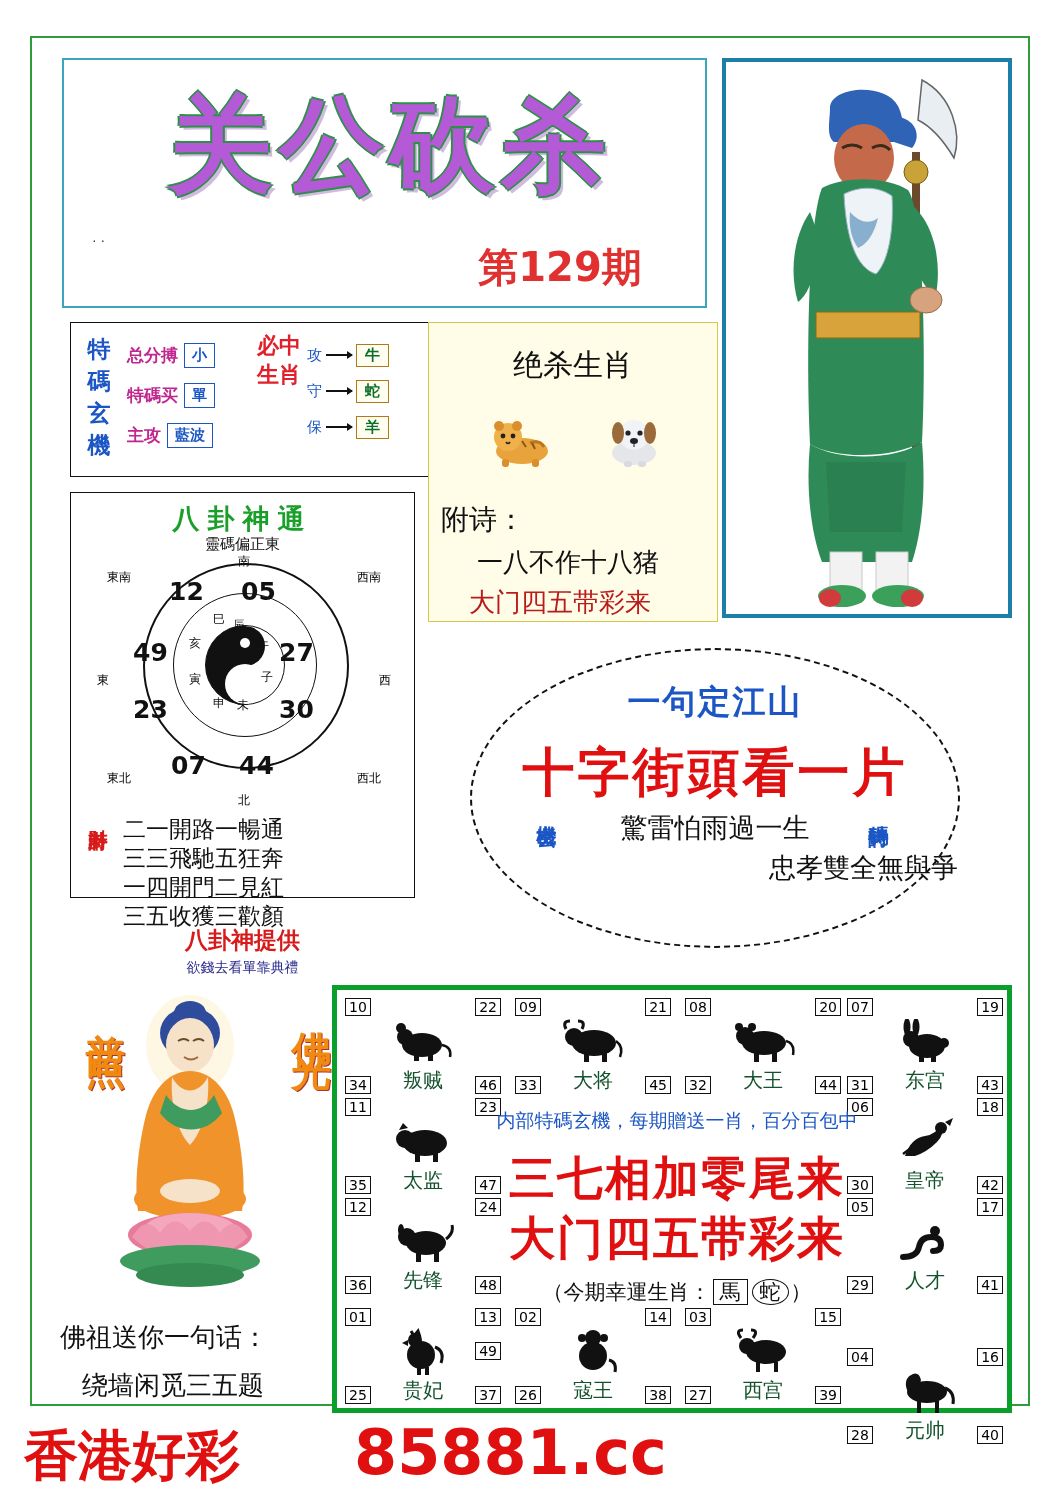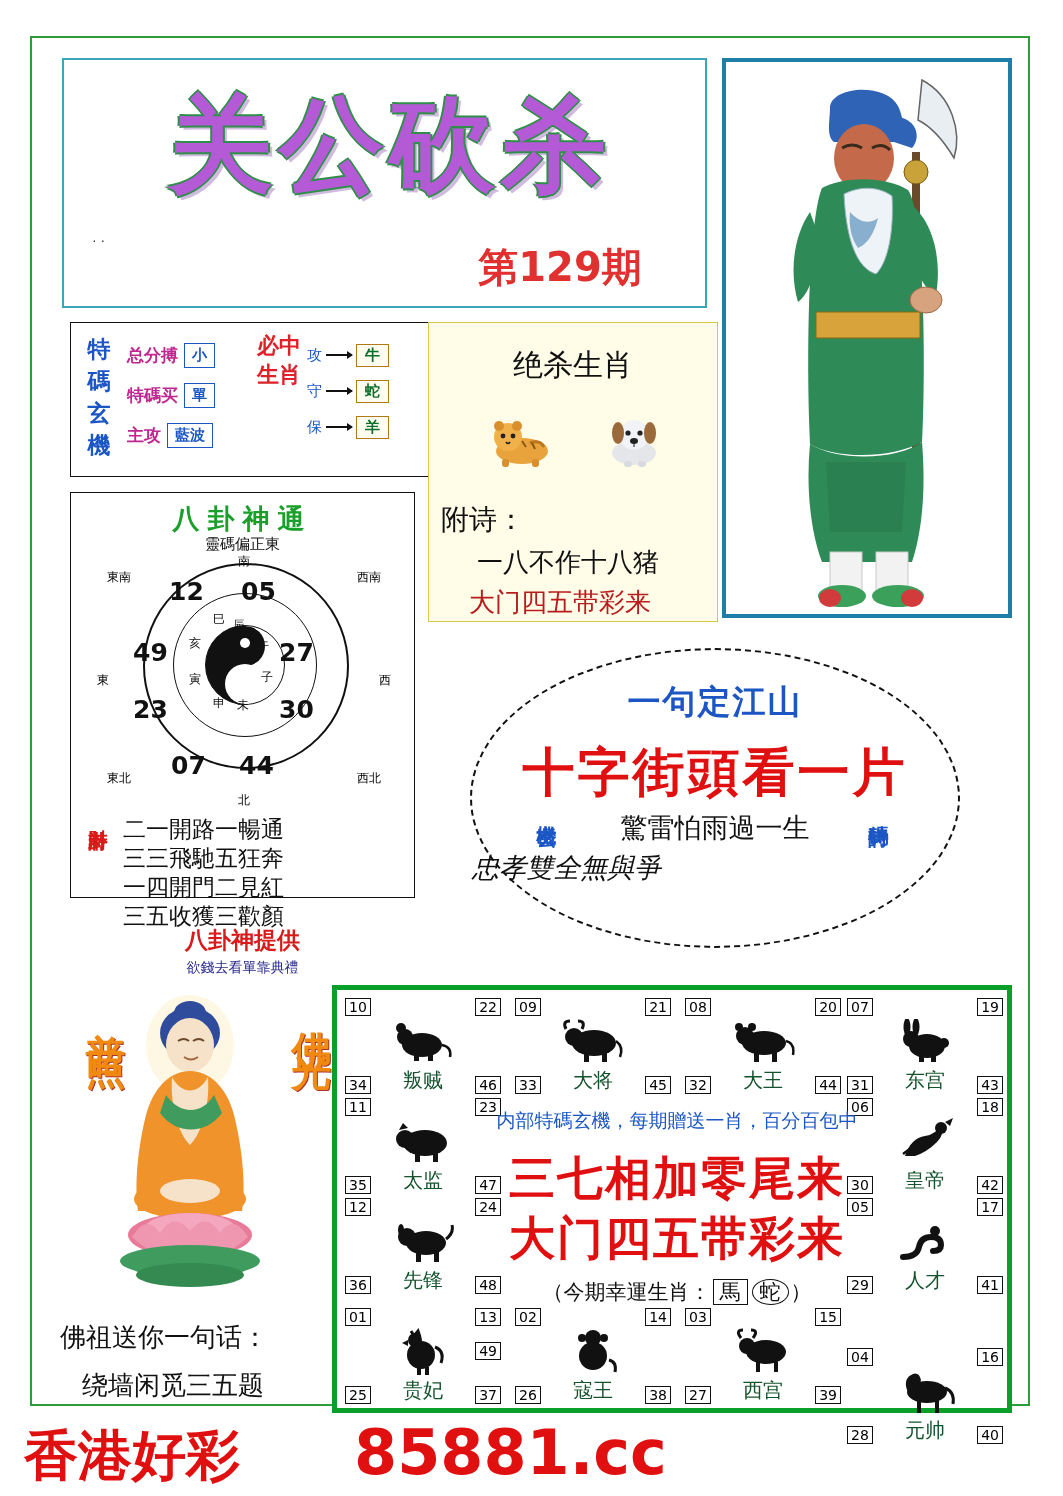--- a/index.html
+++ b/index.html
@@ -184,21 +184,21 @@
     position:absolute;left:62px;top:160px;width:30px;text-align:center;
     font-size:20px;color:#1b56c4;line-height:26px;font-weight:bold;
     font-family:"DejaVu Sans", sans-serif;
   }
   .e-right{
     position:absolute;right:62px;top:160px;width:30px;text-align:center;
     font-size:20px;color:#1b56c4;line-height:26px;font-weight:bold;
     font-family:"DejaVu Sans", sans-serif;
   }
   .e-p1{position:absolute;left:0;top:160px;width:100%;text-align:center;font-size:27px;color:#111;font-family:"DejaVu Sans", sans-serif;}
-  .e-p2{position:absolute;left:0;top:200px;width:100%;text-align:left;font-size:27px;color:#111;font-family:"DejaVu Sans", sans-serif;font-style:italic;}
+  .e-p2{position:absolute;left:0;top:200px;width:100%;text-align:right;font-size:27px;color:#111;font-family:"DejaVu Sans", sans-serif;}
   
   .pu{
     position:absolute;left:62px;top:1000px;width:50px;text-align:center;
     font-size:40px;font-weight:bold;color:#f08a10;line-height:88px;
     font-family:"DejaVu Sans", sans-serif;
     text-shadow:1px 1px 0 #a33;
   }
   .fo{
     position:absolute;left:268px;top:1000px;width:50px;text-align:center;
     font-size:40px;font-weight:bold;color:#f08a10;line-height:88px;

